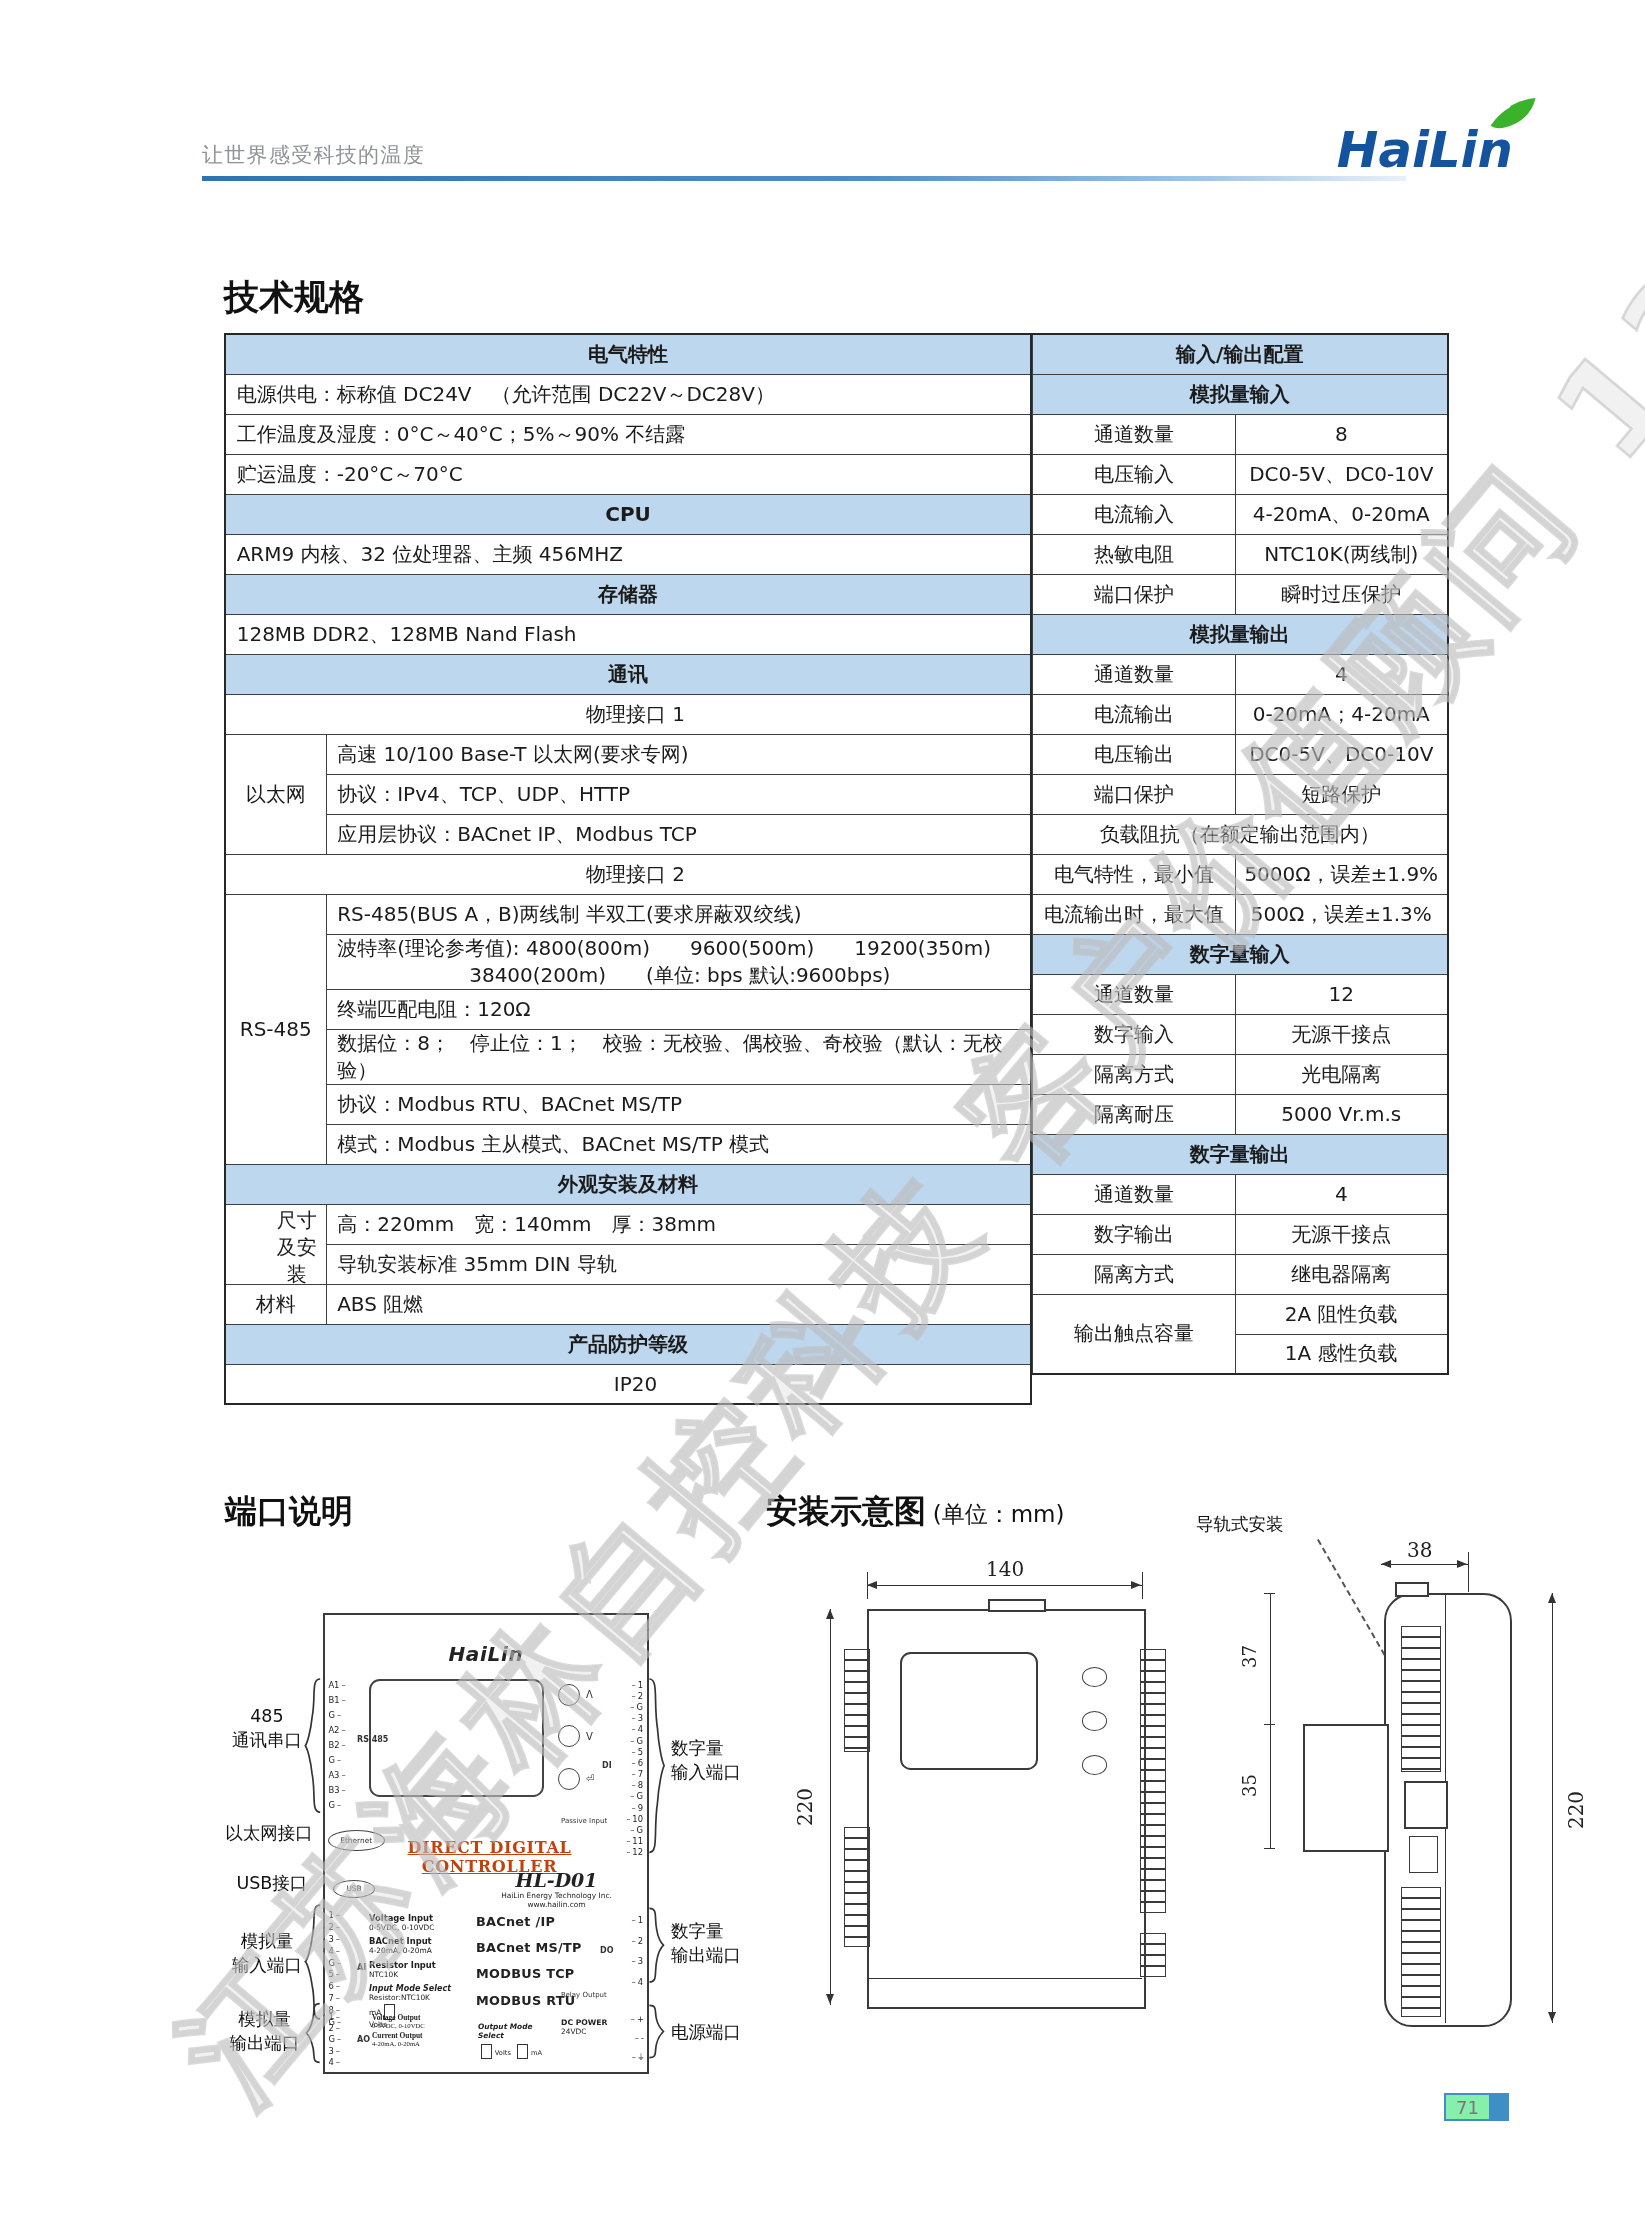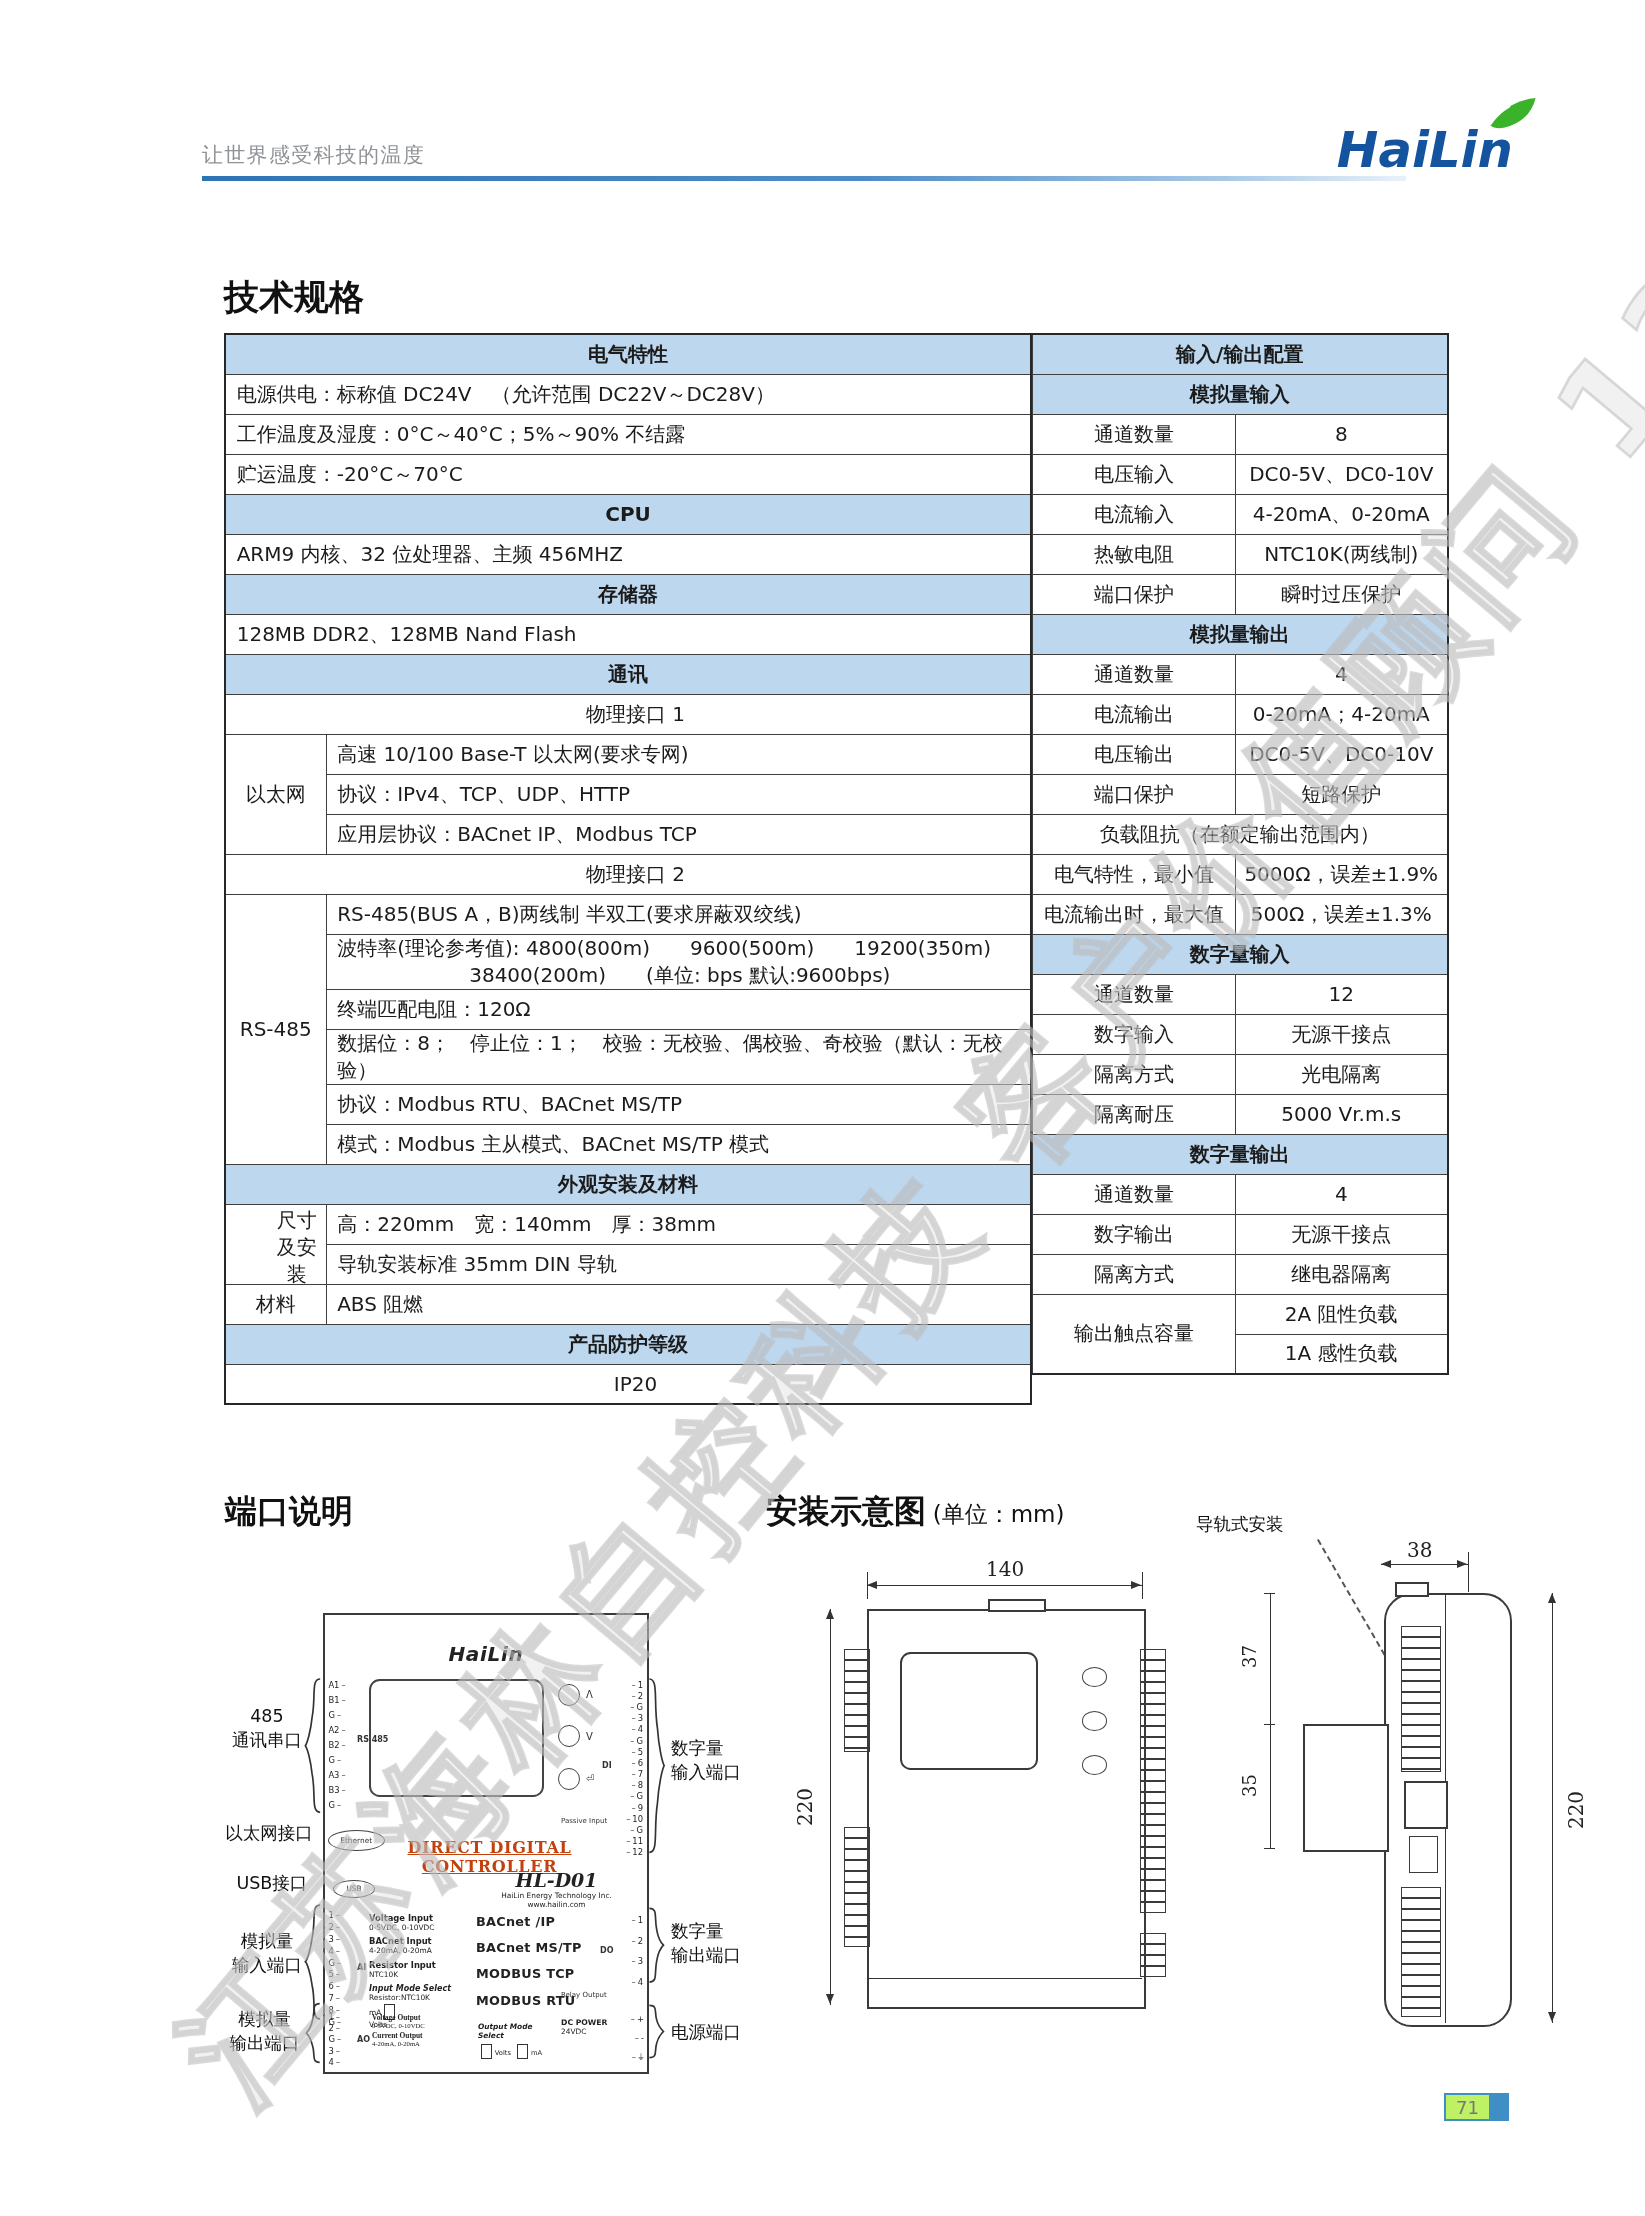--- a/index.html
+++ b/index.html
@@ -80,21 +80,21 @@
   .arr.right{border-top:4px solid transparent;border-bottom:4px solid transparent;border-left:10.7px solid #333;}
   .arr.up{border-left:4px solid transparent;border-right:4px solid transparent;border-bottom:10.7px solid #333;}
   .arr.down{border-left:4px solid transparent;border-right:4px solid transparent;border-top:10.7px solid #333;}
   .comb{position:absolute;border:1.7px solid #3a3a3a;
         background:repeating-linear-gradient(180deg,transparent 0 9.4px,#3a3a3a 9.4px 11px);}
   .rot{transform:rotate(-90deg);transform-origin:center;}
   .rail-label{position:absolute;font-size:17.5px;color:#111;}
   .leader{position:absolute;border-left:2px dashed #555;transform-origin:top left;}
   
   .badge{position:absolute;left:1444px;top:2093px;display:flex;z-index:50;}
-  .badge .num{width:43px;height:24px;border:2px solid #3f8fc6;background:#bef264;color:#777;
+  .badge .num{width:43px;height:24px;border:2px solid #3f8fc6;background:#86efac;color:#777;
         font-size:18px;display:flex;align-items:center;justify-content:center;}
   .badge .sq{width:18px;height:28px;background:#3f8fc6;}
 </style>
 </head>
 <body>
 
 <div class="page">
 
   <div class="slogan">让世界感受科技的温度</div>
   <div class="header-rule"></div>

